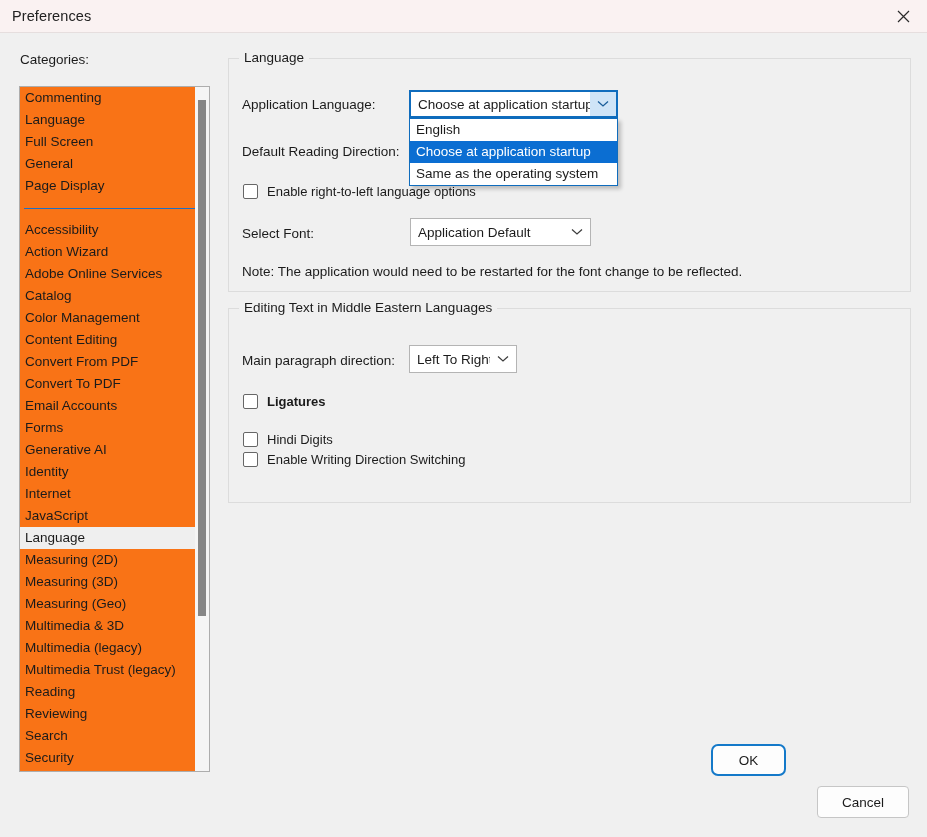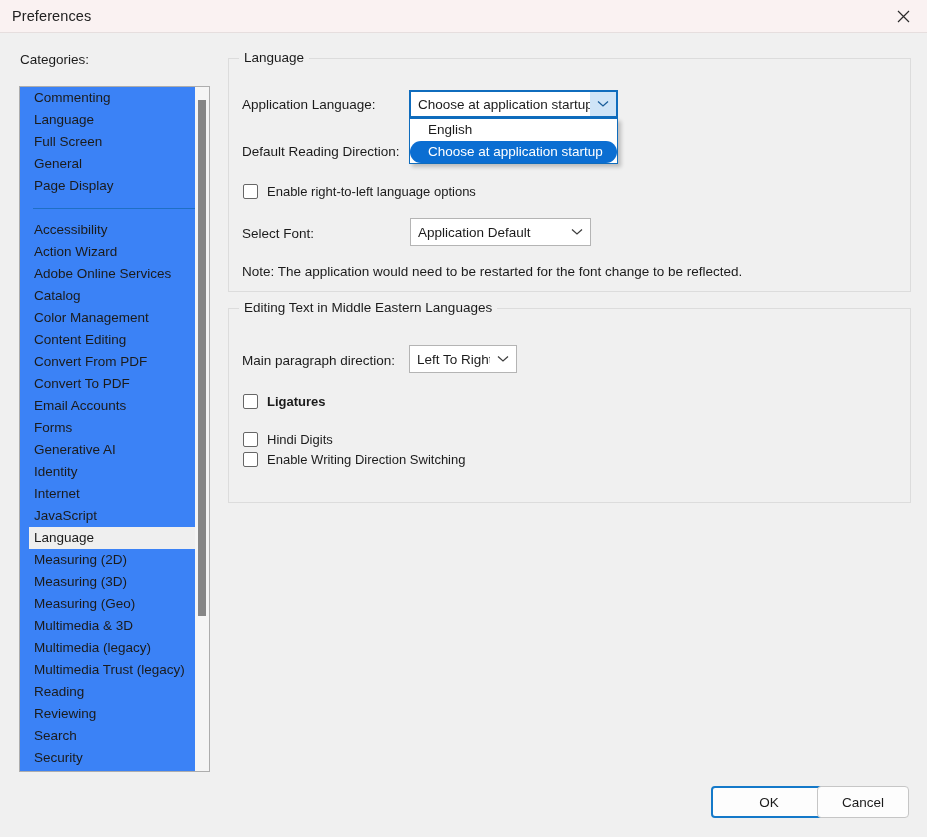--- a/index.html
+++ b/index.html
@@ -44,24 +44,23 @@
   #categories-label {
     position: absolute;
     left: 20px; top: 52px;
     font-size: 13.5px;
     color: #1b1b1b;
   }
   #category-list {
     position: absolute;
     left: 19px; top: 86px;
     width: 191px; height: 686px;
-    background: #3b82f6;
+    background: #f97316;
     border: 1px solid #adadad;
     overflow: hidden;
-    padding-left: 9px;
   }
   .cat-item {
     height: 22px;
     line-height: 22px;
     padding-left: 5px;
     font-size: 13.5px;
     color: #1b1b1b;
     white-space: nowrap;
     cursor: default;
   }
@@ -177,26 +176,25 @@
     left: 409px; top: 118px;
     width: 209px;
     background: #ffffff;
     border: 1px solid #0f6cbd;
     box-shadow: 3px 3px 4px rgba(0,0,0,0.22);
     z-index: 50;
   }
   .dd-item {
     height: 22px;
     line-height: 22px;
-    padding-left: 18px;
-    font-size: 13.5px;
-    color: #1b1b1b;
-    white-space: nowrap;
-    cursor: default;
-    border-radius: 11px;
+    padding-left: 6px;
+    font-size: 13.5px;
+    color: #1b1b1b;
+    white-space: nowrap;
+    cursor: default;
   }
   .dd-item.highlighted {
     background: #0b6ed2;
     color: #ffffff;
   }
 
   
   .checkrow {
     position: absolute;
     display: flex;
@@ -236,21 +234,21 @@
     display: flex;
     align-items: center;
     justify-content: center;
     font-size: 13.5px;
     color: #1b1b1b;
     cursor: default;
   }
   .btn.default {
     border: 2px solid #1479c9;
   }
-  #btn-ok { left: 711px; top: 786px; width: 116px; }
+  #btn-ok { left: 711px; top: 744px; width: 75px; border-radius: 7px; }
   #btn-cancel { left: 817px; top: 786px; width: 92px; }
 </style>
 </head>
 <body>
 
 <div id="titlebar">
   <div id="titlebar-text">Preferences</div>
   <div id="close-btn">
     <span>
       <svg width="13" height="13" viewBox="0 0 13 13">
@@ -317,20 +315,21 @@
       </svg>
   </span>
 </div>
 
 <div class="field-label" style="left:242px; top:144px;">Default Reading Direction:</div>
 
 <div id="dropdown-popup">
   <div id="dd-items-host">
       <div class="dd-item"><span>English</span></div>
       <div class="dd-item highlighted"><span>Choose at application startup</span></div>
+      <div class="dd-item"><span>Same as the operating system</span></div>
     </div>
 </div>
 
 <div class="checkrow" style="left:243px; top:184px;">
   <span class="checkbox"></span>
   <span class="cb-label">Enable right-to-left language options</span>
 </div>
 
 <div class="field-label" style="left:242px; top:226px;">Select Font:</div>
 

